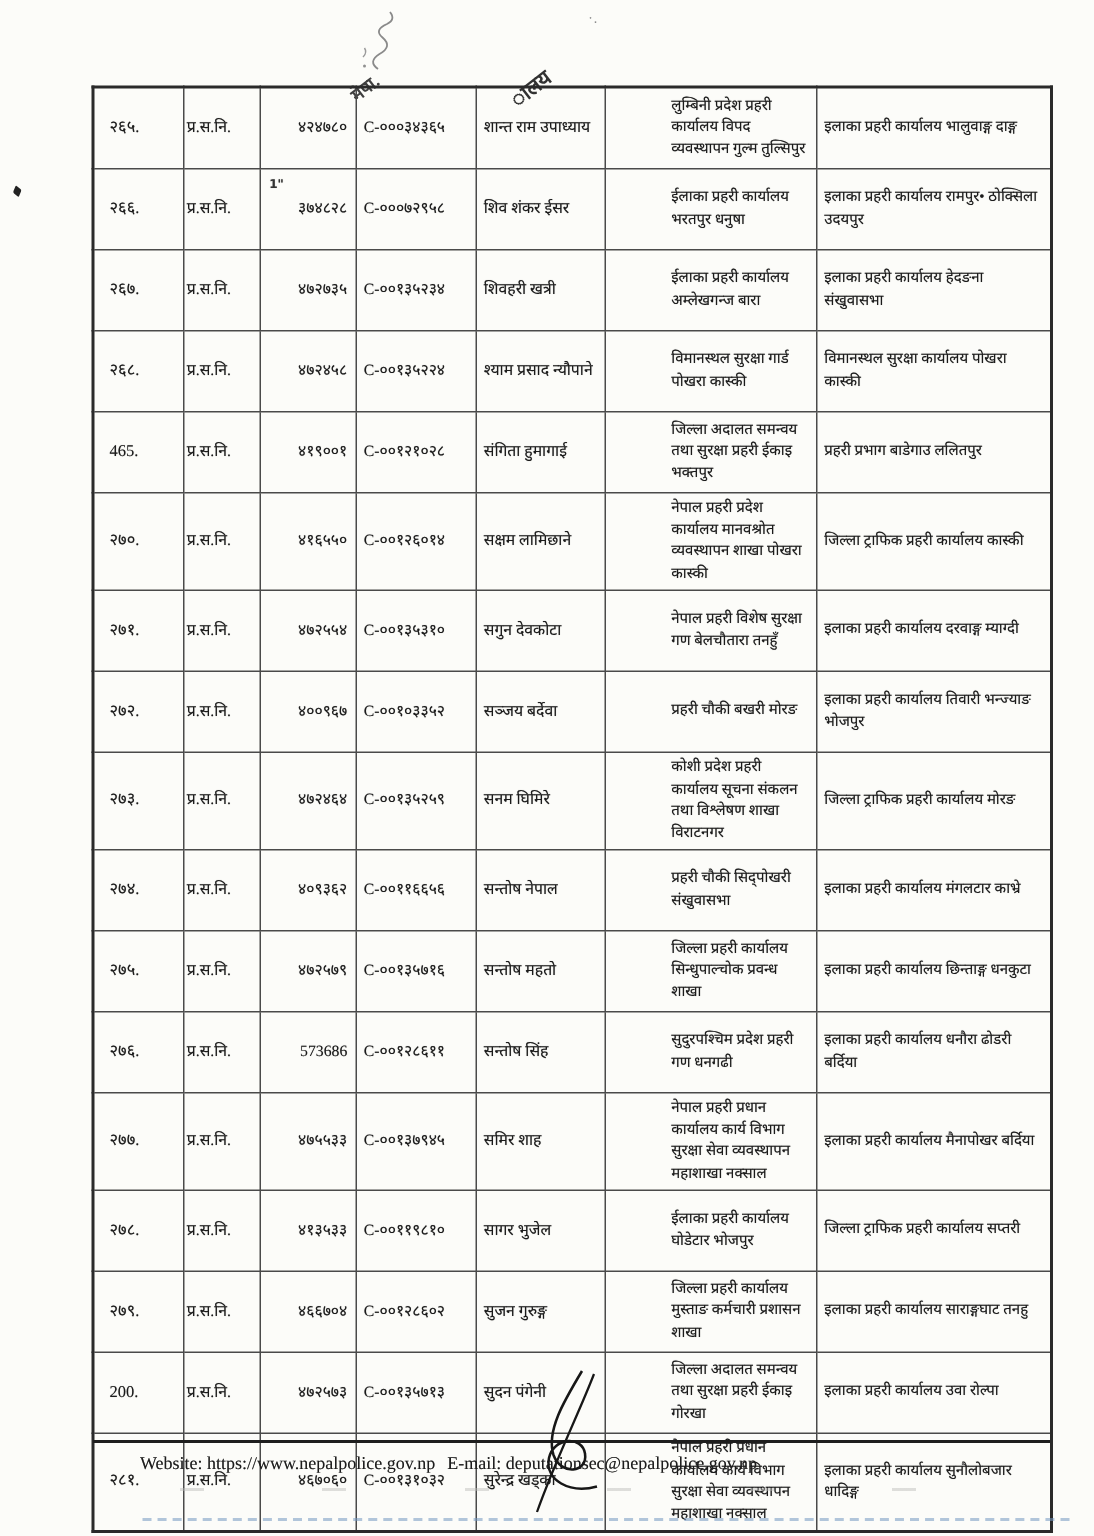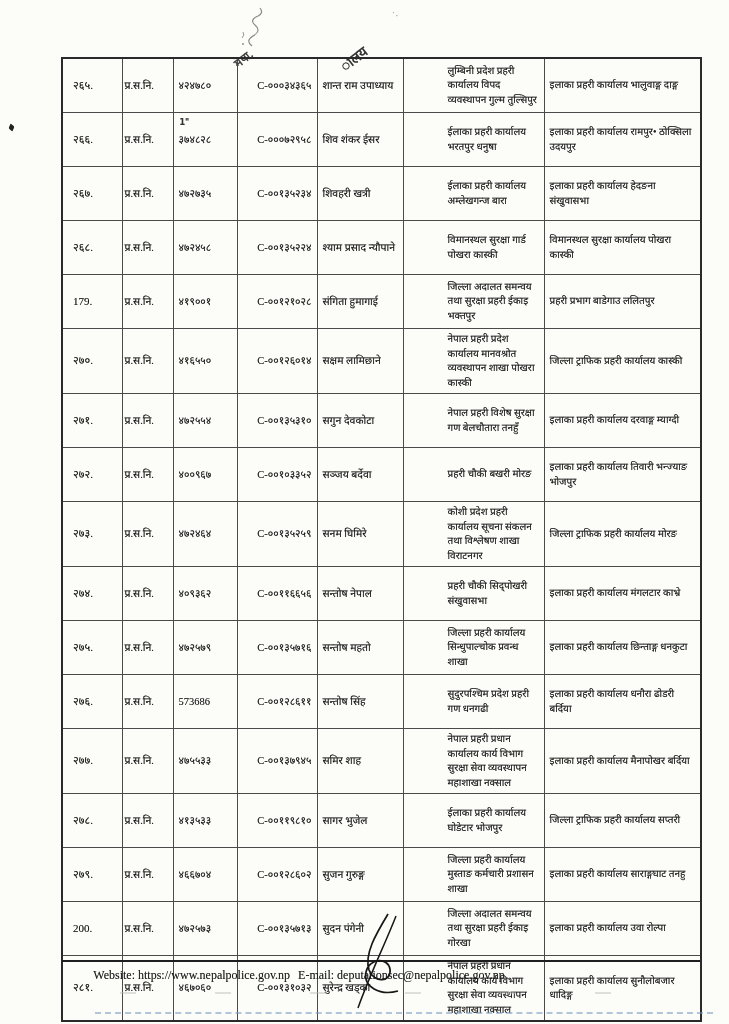--- a/index.html
+++ b/index.html
@@ -18,22 +18,22 @@
     font-size:10.5px;
     line-height:1.45;
     vertical-align:middle;
     color:#1b1b1b;
     text-shadow:0 0 .5px rgba(20,20,20,.45);
     overflow:hidden;
     height:47px; 
   }
   .c-sn{width:60px;padding-left:10px;font-size:11px;}
   .c-rank{width:51px;text-align:left;padding-left:2px;font-size:10.5px;white-space:nowrap;}
-  .c-num{width:64px;text-align:left;white-space:nowrap;font-size:10.5px;}
-  .c-code{width:80px;text-align:right;white-space:nowrap;font-size:10.5px;position:relative;}
+  .c-num{width:64px;text-align:right;white-space:nowrap;font-size:10.5px;}
+  .c-code{width:80px;text-align:left;white-space:nowrap;font-size:10.5px;position:relative;}
   .c-name{width:86px;font-size:10.5px;margin-left:42px;}
   .c-from{width:140px;font-size:10px;padding-left:44px;}
   .c-to{width:157px;font-size:10px;}
   .c-num{position:relative;}
   .hand-note{
     position:absolute;left:6px;top:4px;
     font-size:8px;color:#333;font-weight:bold;
     font-family:"DejaVu Sans",sans-serif;
   }
   
@@ -129,21 +129,21 @@
         <tr>
           <td class="c-sn"><span>२६८.</span></td>
           <td class="c-rank"><span>प्र.स.नि.</span></td>
           <td class="c-num"><span>४७२४५८</span></td>
           <td class="c-code"><span>C-००१३५२२४</span></td>
           <td class="c-name"><span>श्याम प्रसाद न्यौपाने</span></td>
           <td class="c-from"><span>विमानस्थल सुरक्षा गार्ड पोखरा कास्की</span></td>
           <td class="c-to"><span>विमानस्थल सुरक्षा कार्यालय पोखरा कास्की</span></td>
         </tr>
         <tr>
-          <td class="c-sn"><span>179.</span></td>
+          <td class="c-sn"><span>465.</span></td>
           <td class="c-rank"><span>प्र.स.नि.</span></td>
           <td class="c-num"><span>४१९००१</span></td>
           <td class="c-code"><span>C-००१२१०२८</span></td>
           <td class="c-name"><span>संगिता हुमागाई</span></td>
           <td class="c-from"><span>जिल्ला अदालत समन्वय तथा सुरक्षा प्रहरी ईकाइ भक्तपुर</span></td>
           <td class="c-to"><span>प्रहरी प्रभाग बाडेगाउ ललितपुर</span></td>
         </tr>
         <tr>
           <td class="c-sn"><span>२७०.</span></td>
           <td class="c-rank"><span>प्र.स.नि.</span></td>

